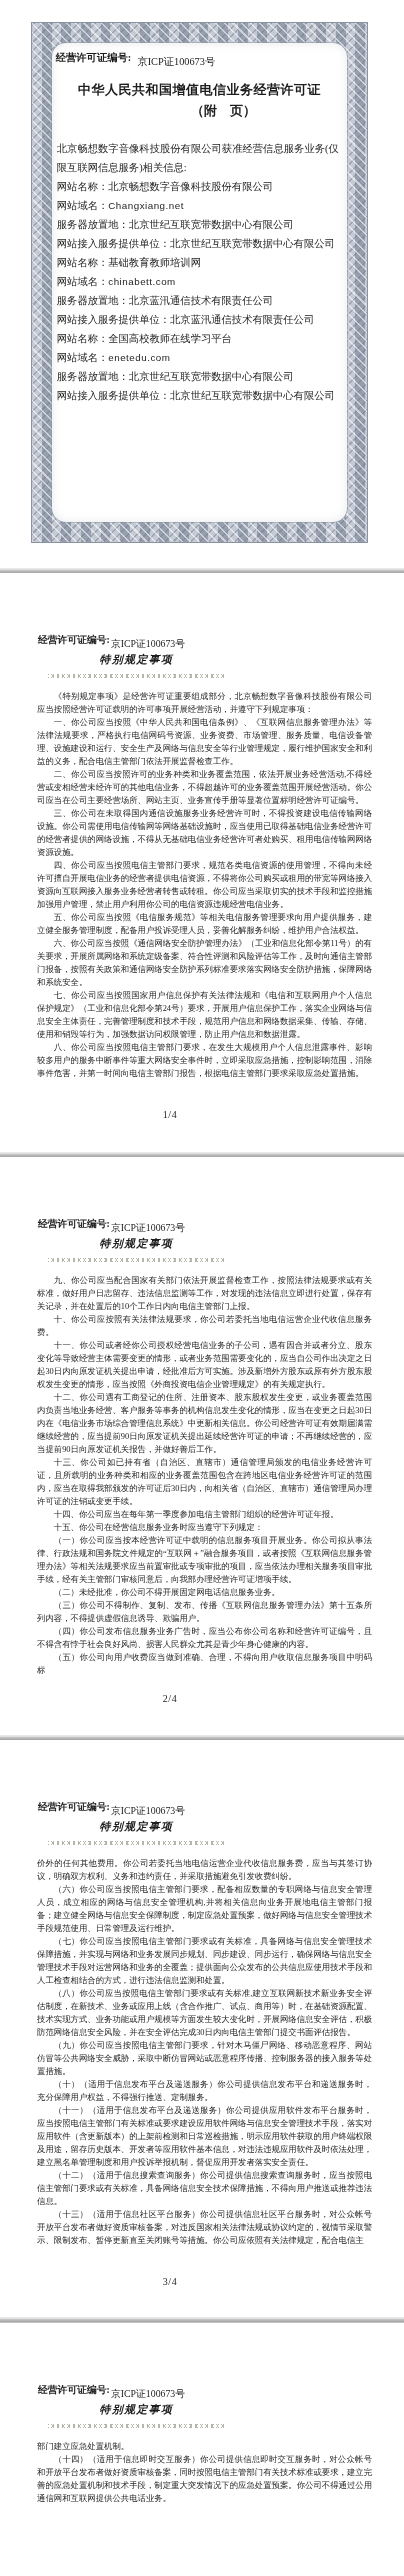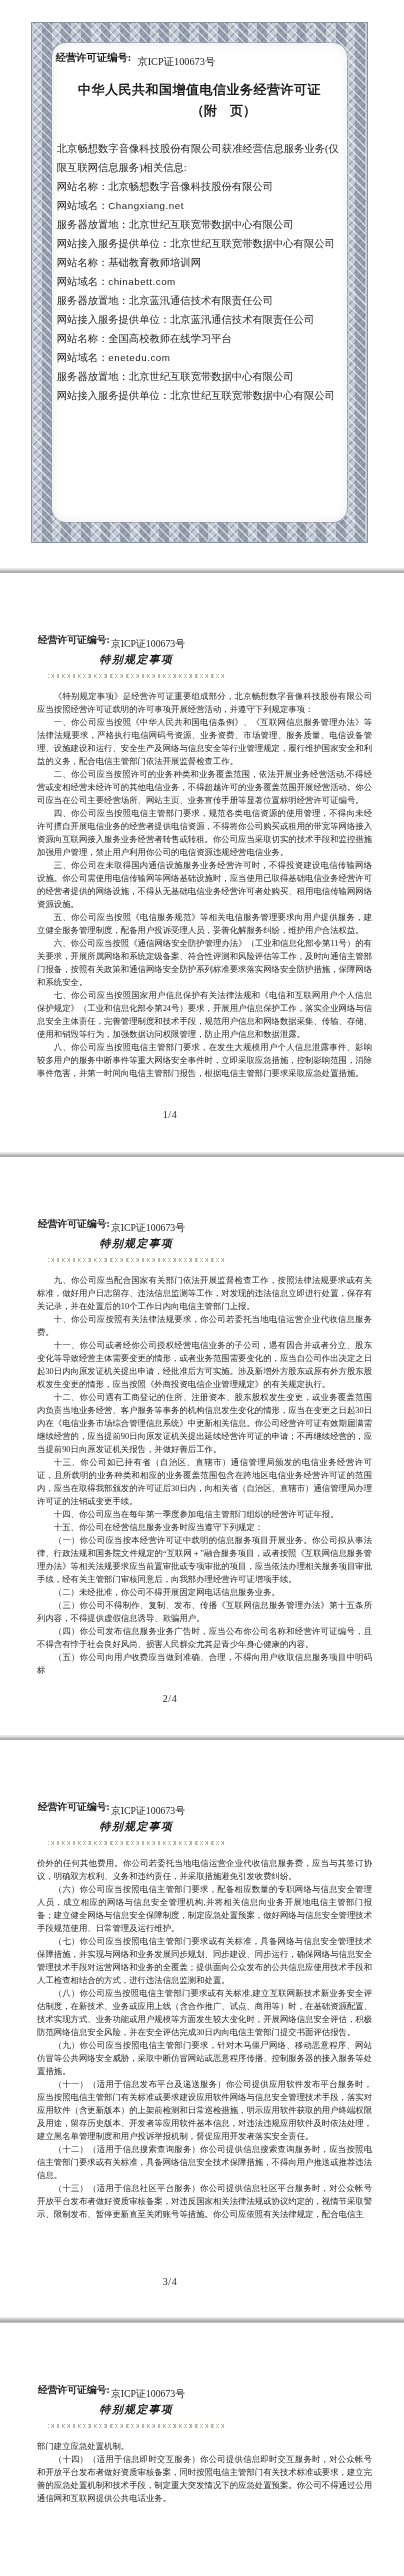--- a/index.html
+++ b/index.html
@@ -94,22 +94,22 @@
 
   <div class="sp-page" id="sp1" style="top:573px;height:579px">
     <div class="sp-head-label">经营许可证编号:</div>
     <div class="sp-head-value">京ICP证100673号</div>
     <div class="sp-title">特别规定事项</div>
     <div class="sp-zigzag"></div>
     <div class="sp-body">
       <p>《特别规定事项》是经营许可证重要组成部分，北京畅想数字音像科技股份有限公司应当按照经营许可证载明的许可事项开展经营活动，并遵守下列规定事项：</p>
       <p>一、你公司应当按照《中华人民共和国电信条例》、《互联网信息服务管理办法》等法律法规要求，严格执行电信网码号资源、业务资费、市场管理、服务质量、电信设备管理、设施建设和运行、安全生产及网络与信息安全等行业管理规定，履行维护国家安全和利益的义务，配合电信主管部门依法开展监督检查工作。</p>
       <p>二、你公司应当按照许可的业务种类和业务覆盖范围，依法开展业务经营活动,不得经营或变相经营未经许可的其他电信业务，不得超越许可的业务覆盖范围开展经营活动。你公司应当在公司主要经营场所、网站主页、业务宣传手册等显著位置标明经营许可证编号。</p>
+      <p>三、你公司在未取得国内通信设施服务业务经营许可时，不得投资建设电信传输网络设施。你公司需使用电信传输网等网络基础设施时，应当使用已取得基础电信业务经营许可的经营者提供的网络设施，不得从无基础电信业务经营许可者处购买、租用电信传输网网络资源设施。</p>
       <p>四、你公司应当按照电信主管部门要求，规范各类电信资源的使用管理，不得向未经许可擅自开展电信业务的经营者提供电信资源，不得将你公司购买或租用的带宽等网络接入资源向互联网接入服务业务经营者转售或转租。你公司应当采取切实的技术手段和监控措施加强用户管理，禁止用户利用你公司的电信资源违规经营电信业务。</p>
-      <p>三、你公司在未取得国内通信设施服务业务经营许可时，不得投资建设电信传输网络设施。你公司需使用电信传输网等网络基础设施时，应当使用已取得基础电信业务经营许可的经营者提供的网络设施，不得从无基础电信业务经营许可者处购买、租用电信传输网网络资源设施。</p>
       <p>五、你公司应当按照《电信服务规范》等相关电信服务管理要求向用户提供服务，建立健全服务管理制度，配备用户投诉受理人员，妥善化解服务纠纷，维护用户合法权益。</p>
       <p>六、你公司应当按照《通信网络安全防护管理办法》（工业和信息化部令第11号）的有关要求，开展所属网络和系统定级备案、符合性评测和风险评估等工作，及时向通信主管部门报备，按照有关政策和通信网络安全防护系列标准要求落实网络安全防护措施，保障网络和系统安全。</p>
       <p>七、你公司应当按照国家用户信息保护有关法律法规和《电信和互联网用户个人信息保护规定》（工业和信息化部令第24号）要求，开展用户信息保护工作，落实企业网络与信息安全主体责任，完善管理制度和技术手段，规范用户信息和网络数据采集、传输、存储、使用和销毁等行为，加强数据访问权限管理，防止用户信息和数据泄露。</p>
       <p>八、你公司应当按照电信主管部门要求，在发生大规模用户个人信息泄露事件、影响较多用户的服务中断事件等重大网络安全事件时，立即采取应急措施，控制影响范围，消除事件危害，并第一时间向电信主管部门报告，根据电信主管部门要求采取应急处置措施。</p>
     </div>
     <div class="sp-pagenum">1/4</div>
   </div>
 
   <div class="page-gap" style="top:1152px"></div>
 
@@ -141,20 +141,21 @@
     <div class="sp-head-label">经营许可证编号:</div>
     <div class="sp-head-value">京ICP证100673号</div>
     <div class="sp-title">特别规定事项</div>
     <div class="sp-zigzag"></div>
     <div class="sp-body">
       <p class="cont">价外的任何其他费用。你公司若委托当地电信运营企业代收信息服务费，应当与其签订协议，明确双方权利、义务和违约责任，并采取措施避免引发收费纠纷。</p>
       <p>（六）你公司应当按照电信主管部门要求，配备相应数量的专职网络与信息安全管理人员，成立相应的网络与信息安全管理机构,并将相关信息向业务开展地电信主管部门报备；建立健全网络与信息安全保障制度，制定应急处置预案，做好网络与信息安全管理技术手段规范使用、日常管理及运行维护。</p>
       <p>（七）你公司应当按照电信主管部门要求或有关标准，具备网络与信息安全管理技术保障措施，并实现与网络和业务发展同步规划、同步建设、同步运行，确保网络与信息安全管理技术手段对运营网络和业务的全覆盖；提供面向公众发布的公共信息应使用技术手段和人工检查相结合的方式，进行违法信息监测和处置。</p>
       <p>（八）你公司应当按照电信主管部门要求或有关标准,建立互联网新技术新业务安全评估制度，在新技术、业务或应用上线（含合作推广、试点、商用等）时，在基础资源配置、技术实现方式、业务功能或用户规模等方面发生较大变化时，开展网络信息安全评估，积极防范网络信息安全风险，并在安全评估完成30日内向电信主管部门提交书面评估报告。</p>
       <p>（九）你公司应当按照电信主管部门要求，针对木马僵尸网络、移动恶意程序、网站仿冒等公共网络安全威胁，采取中断仿冒网站或恶意程序传播、控制服务器的接入服务等处置措施。</p>
+      <p>（十）（适用于信息发布平台及递送服务）你公司提供信息发布平台和递送服务时，充分保障用户权益，不得强行推送、定制服务。</p>
       <p>（十一）（适用于信息发布平台及递送服务）你公司提供应用软件发布平台服务时，应当按照电信主管部门有关标准或要求建设应用软件网络与信息安全管理技术手段，落实对应用软件（含更新版本）的上架前检测和日常巡检措施，明示应用软件获取的用户终端权限及用途，留存历史版本、开发者等应用软件基本信息，对违法违规应用软件及时依法处理，建立黑名单管理制度和用户投诉举报机制，督促应用开发者落实安全责任。</p>
       <p>（十二）（适用于信息搜索查询服务）你公司提供信息搜索查询服务时，应当按照电信主管部门要求或有关标准，具备网络信息安全技术保障措施，不得向用户推送或推荐违法信息。</p>
       <p>（十三）（适用于信息社区平台服务）你公司提供信息社区平台服务时，对公众帐号开放平台发布者做好资质审核备案，对违反国家相关法律法规或协议约定的，视情节采取警示、限制发布、暂停更新直至关闭账号等措施。你公司应依照有关法律规定，配合电信主</p>
     </div>
     <div class="sp-pagenum">3/4</div>
   </div>
 
   <div class="page-gap" style="top:2317px"></div>
 
   <div class="sp-page" id="sp4" style="top:2323px;height:551px">

